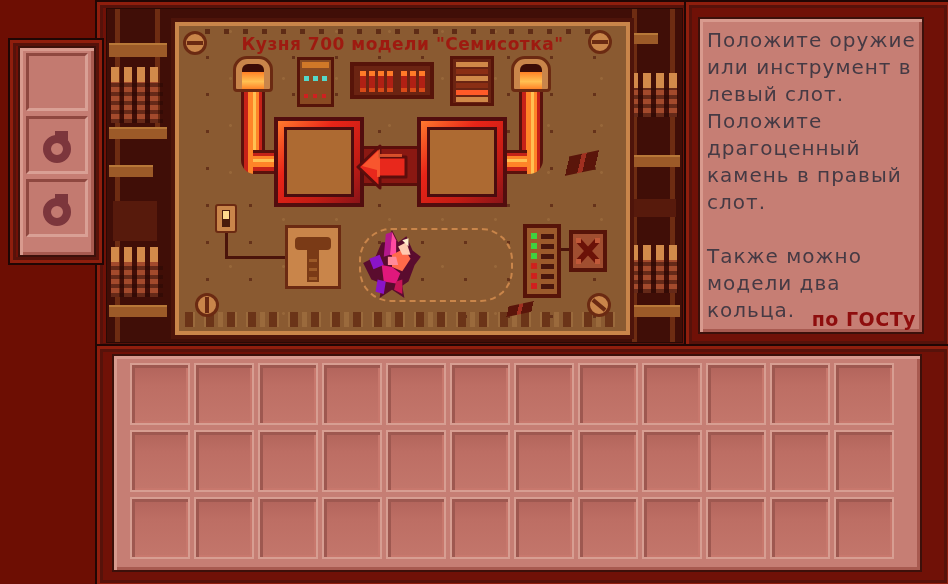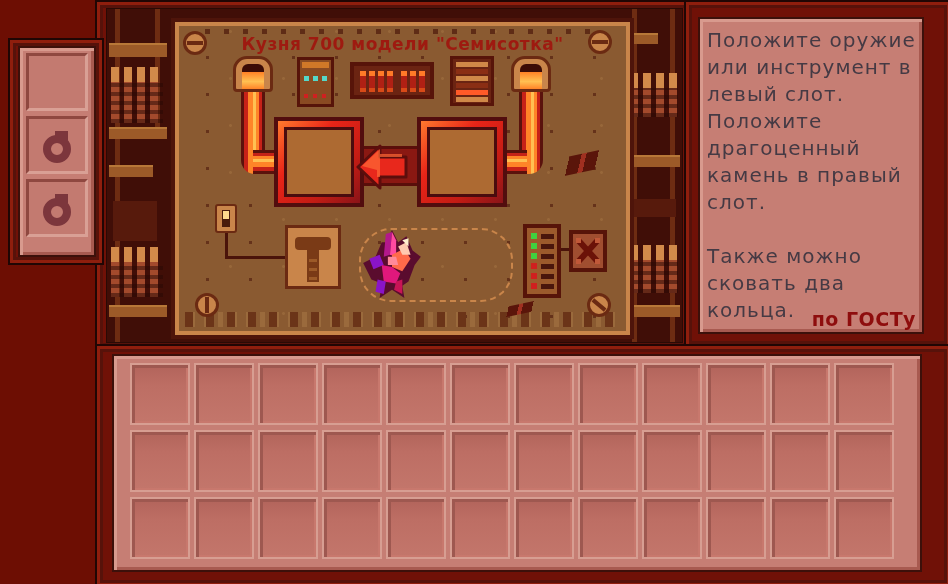--- a/index.html
+++ b/index.html
@@ -276,21 +276,21 @@
     <div class="pink-face" style="left:12px;top:15px;width:222px;height:313px;">
       <div id="instruction-text">Положите оружие
 или инструмент в
 левый слот.
 Положите
 драгоценный
 камень в правый
 слот.
 
 Также можно
-сковать два
+модели два
 кольца.</div>
       <div id="gost-stamp">по ГОСТу</div>
     </div>
   </div>
 
   <div class="win" style="left:8px;top:38px;width:92px;height:223px;">
     <div class="pink-face" style="left:8px;top:6px;width:74px;height:207px;">
       <div id="ring-slots">
           <div class="ring-slot" style="top: 5px;"></div>
           <div class="ring-slot" style="top: 68px;">

